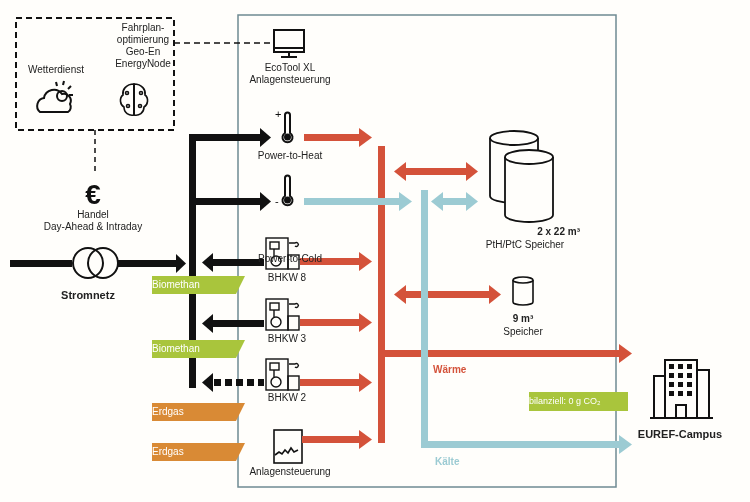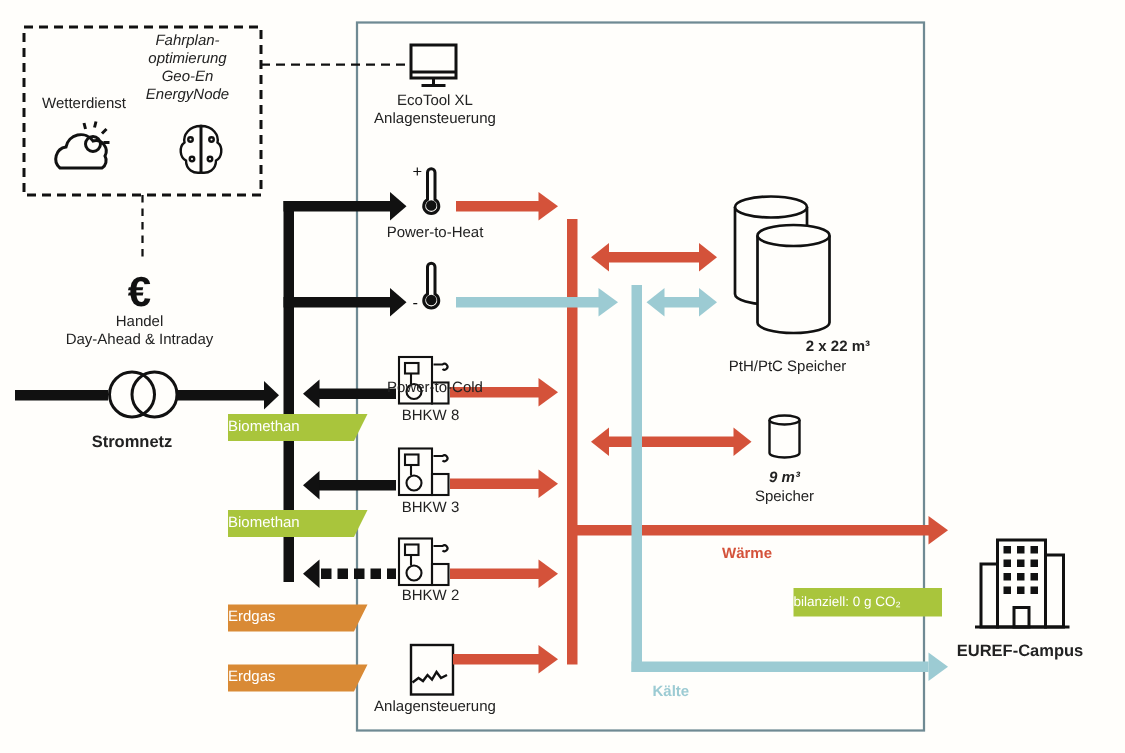--- a/index.html
+++ b/index.html
@@ -190,21 +190,21 @@
   </g>
 
   <path d="M152,276 H245 L236,294 H152 Z" fill="#a9c53c"></path>
   <path d="M152,340 H245 L236,358 H152 Z" fill="#a9c53c"></path>
   <path d="M152,403 H245 L236,421 H152 Z" fill="#d98a35"></path>
   <path d="M152,443 H245 L236,461 H152 Z" fill="#d98a35"></path>
   <rect x="529" y="392" width="99" height="19" fill="#a9c53c"></rect>
 </svg>
 
 <div class="lbl" style="left:18px;top:64px;width:76px;text-align:center;">Wetterdienst</div>
-<div class="lbl" style="left:89px;top:22px;width:72px;font-style:italic;">
+<div class="lbl" style="left:107px;top:22px;width:72px;">
   <div>Fahrplan-</div>
   <div>optimierung</div>
   <div>Geo-En</div>
   <div>EnergyNode</div>
 </div>
 <div class="lbl" style="left:240px;top:62px;width:100px;">
   <div>EcoTool XL</div>
   <div>Anlagensteuerung</div>
 </div>
 <div class="lbl" style="left:38px;top:209px;width:110px;">
@@ -220,20 +220,20 @@
 <div class="lbl" style="left:262px;top:392px;width:50px;">BHKW 2</div>
 <div class="lbl" style="left:240px;top:466px;width:100px;">Anlagensteuerung</div>
 
 <div class="tag" style="left:152px;top:276px;width:84px;">Biomethan</div>
 <div class="tag" style="left:152px;top:340px;width:84px;">Biomethan</div>
 <div class="tag" style="left:152px;top:403px;width:84px;">Erdgas</div>
 <div class="tag" style="left:152px;top:443px;width:84px;">Erdgas</div>
 
 <div class="lbl bold" style="left:470px;top:226px;width:110px;text-align:right;">2 x 22 m³</div>
 <div class="lbl" style="left:470px;top:239px;width:110px;">PtH/PtC Speicher</div>
-<div class="lbl bold" style="left:493px;top:313px;width:60px;font-style:italic;">9 m³</div>
+<div class="lbl bold" style="left:493px;top:313px;width:60px;">9 m³</div>
 <div class="lbl" style="left:493px;top:326px;width:60px;">Speicher</div>
 
-<div class="lbl bold" style="left:433px;top:364px;width:50px;color:#d4523a;text-align:center;margin-left:40px;">Wärme</div>
+<div class="lbl bold" style="left:433px;top:364px;width:50px;color:#d4523a;text-align:left;">Wärme</div>
 <div class="lbl bold" style="left:435px;top:456px;width:40px;color:#9ccbd3;text-align:left;">Kälte</div>
 
 <div class="tag" style="left:529px;top:392px;width:103px;height:19px;line-height:19px;font-size:9px;">bilanziell: 0 g CO₂</div>
 <div class="lbl bold" style="left:630px;top:428px;width:100px;font-size:11px;">EUREF-Campus</div>
 
 </body></html>

